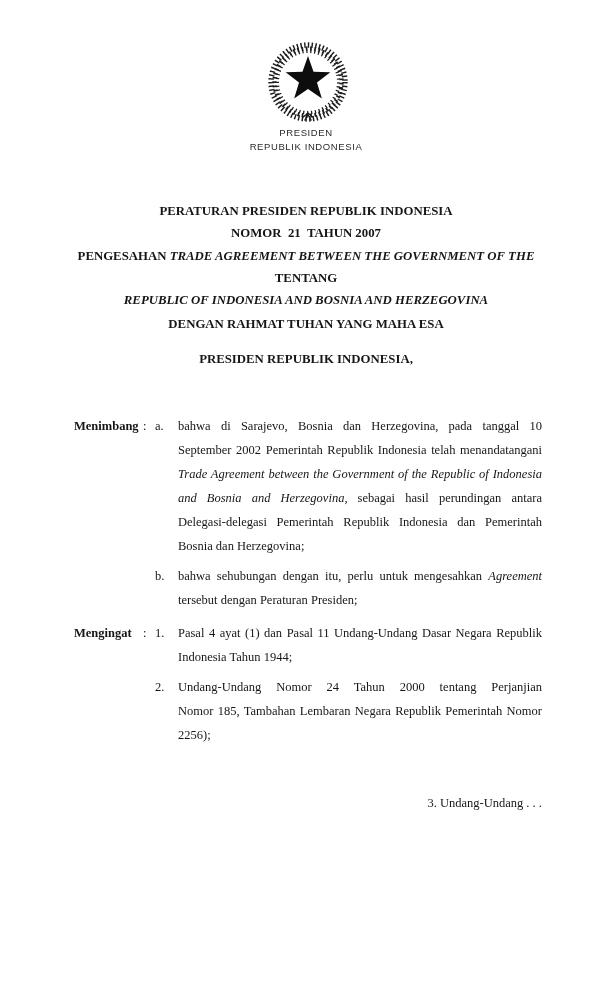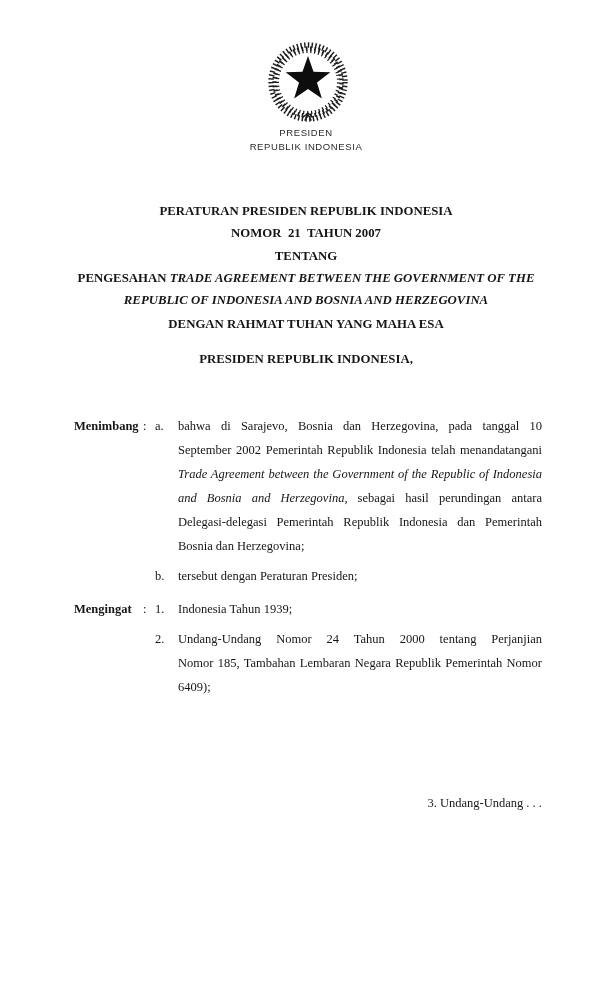--- a/index.html
+++ b/index.html
@@ -121,22 +121,22 @@
   </svg>
 
   <div class="org-block">
     <div>PRESIDEN</div>
     <div>REPUBLIK INDONESIA</div>
   </div>
 
   <div class="title-block">
       <div class="title-line"><span>PERATURAN PRESIDEN REPUBLIK INDONESIA</span></div>
       <div class="title-line"><span>NOMOR  21  TAHUN 2007</span></div>
+      <div class="title-line"><span>PENGESAHAN </span><i>TRADE AGREEMENT BETWEEN THE GOVERNMENT OF THE</i></div>
       <div class="title-line"><span>TENTANG</span></div>
-      <div class="title-line"><span>PENGESAHAN </span><i>TRADE AGREEMENT BETWEEN THE GOVERNMENT OF THE</i></div>
       <div class="title-line"><i>REPUBLIC OF INDONESIA AND BOSNIA AND HERZEGOVINA</i></div>
     </div>
 
   <div class="invocation">DENGAN RAHMAT TUHAN YANG MAHA ESA</div>
   <div class="issuer">PRESIDEN REPUBLIK INDONESIA,</div>
 
   <div class="body-block">
       <div class="section">
         <span class="section-label">Menimbang</span>
         <span class="section-colon">:</span>
@@ -148,41 +148,43 @@
               <div class="text-line"><span>September 2002 Pemerintah Republik Indonesia telah menandatangani</span></div>
               <div class="text-line"><i>Trade Agreement between the Government of the Republic of Indonesia</i></div>
               <div class="text-line"><i>and Bosnia and Herzegovina</i><span>, sebagai hasil perundingan antara</span></div>
               <div class="text-line"><span>Delegasi-delegasi Pemerintah Republik Indonesia dan Pemerintah</span></div>
               <div class="text-line last"><span>Bosnia dan Herzegovina;</span></div>
             </div>
           </div>
           <div class="item">
             <span class="item-marker">b.</span>
             <div class="item-lines">
+              <div class="text-line"><span>bahwa sehubungan dengan itu, perlu untuk mengesahkan </span><i>Agreement</i></div>
               <div class="text-line last"><span>tersebut dengan Peraturan Presiden;</span></div>
             </div>
           </div>
         </div>
       </div>
       <div class="section">
         <span class="section-label">Mengingat</span>
         <span class="section-colon">:</span>
         <div class="items">
           <div class="item">
             <span class="item-marker">1.</span>
             <div class="item-lines">
-              <div class="text-line last"><span>Indonesia Tahun 1939;</span></div>
+              <div class="text-line"><span>Pasal 4 ayat (1) dan Pasal 11 Undang-Undang Dasar  Negara Republik</span></div>
+              <div class="text-line last"><span>Indonesia Tahun 1944;</span></div>
             </div>
           </div>
           <div class="item">
             <span class="item-marker">2.</span>
             <div class="item-lines">
               <div class="text-line"><span>Undang-Undang Nomor 24 Tahun 2000 tentang Perjanjian</span></div>
               <div class="text-line"><span>Nomor 185, Tambahan Lembaran Negara Republik Pemerintah Nomor</span></div>
-              <div class="text-line last"><span>6409);</span></div>
+              <div class="text-line last"><span>2256);</span></div>
             </div>
           </div>
         </div>
       </div>
     </div>
 
   <div class="catchword">3. Undang-Undang . . .</div>
 
 </div>
 

